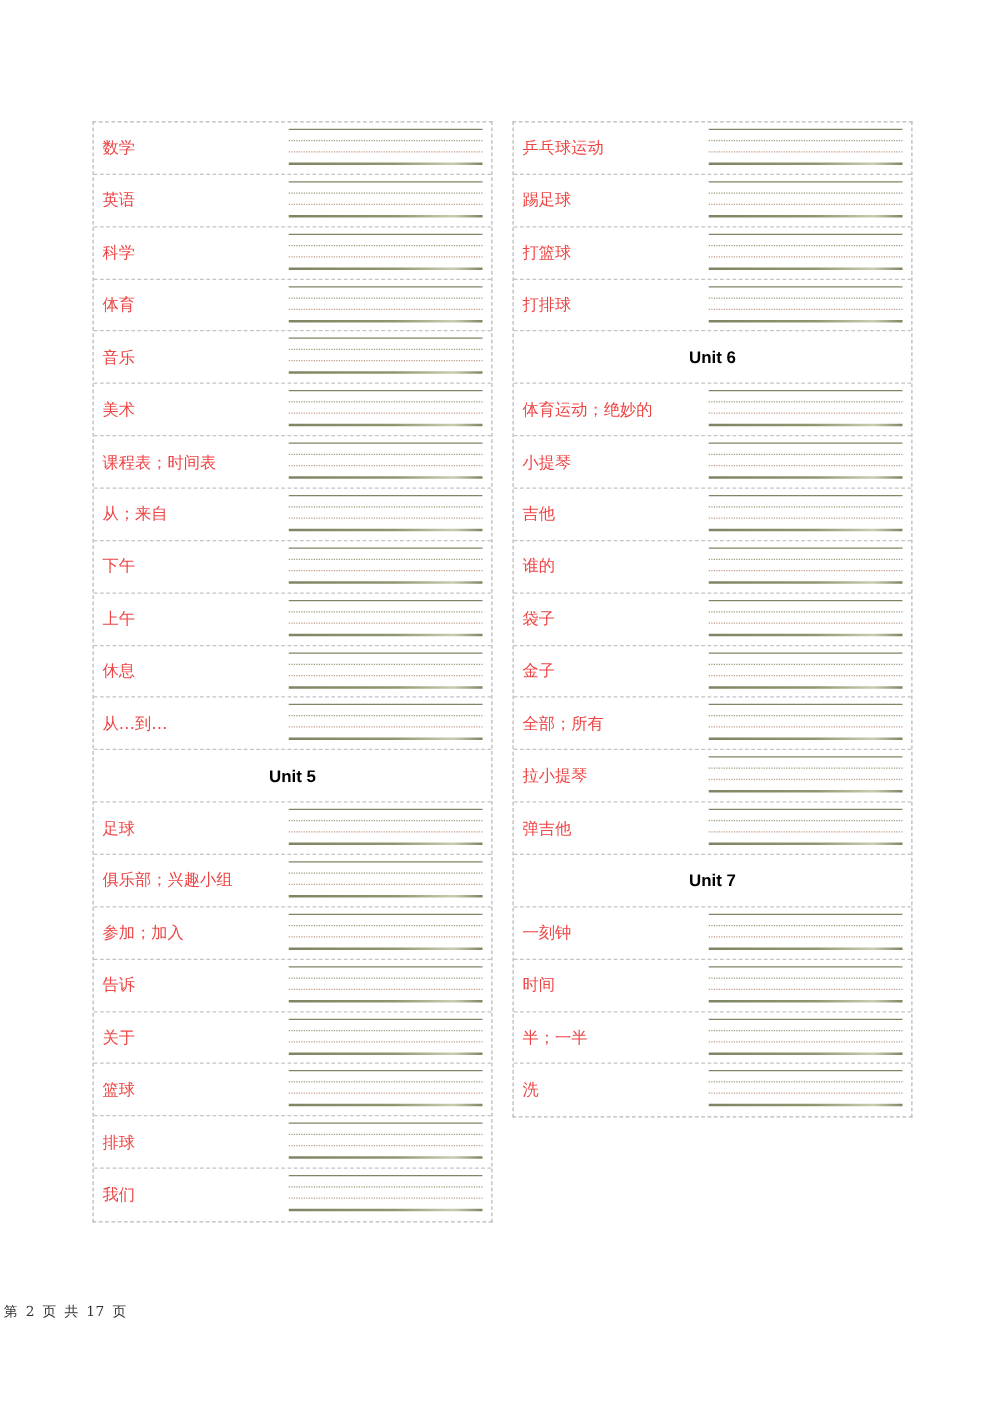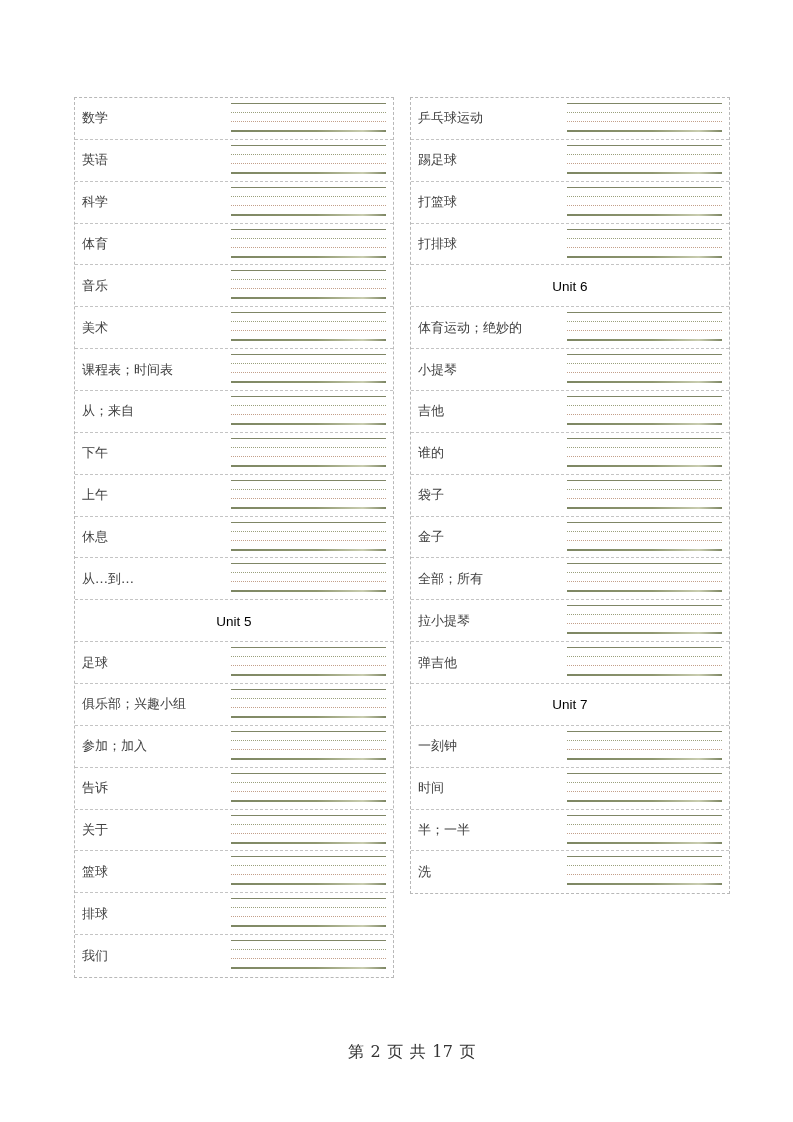--- a/index.html
+++ b/index.html
@@ -27,27 +27,27 @@
       border-bottom: 1px dashed #c4c4c4;
     }
     .row:last-child { border-bottom: none; }
     .row .label {
       position: absolute;
       left: 7px;
       top: 50%;
       transform: translateY(-50%);
       font-size: 13px;
       white-space: nowrap;
-      color: #404040;
+      color: #ef4444;
     }
     .row.unit .label {
       left: 0; right: 0;
       text-align: center;
       font-family: "Liberation Sans", sans-serif;
-      font-weight: normal;
+      font-weight: bold;
       font-size: 13.5px;
       color: #000;
     }
     .guide {
       position: absolute;
       left: 156px;
       width: 155px;
       top: 5px;
       height: 29px;
     }
@@ -60,26 +60,24 @@
     .guide .l2 { top: 9px; border-top: 1px dotted #9aa07c; }
     .guide .l3 { top: 18px; border-top: 1px dotted #c3a08a; }
     .guide .l4 {
       top: 27px; height: 2px;
       background: linear-gradient(to right, #7d8663 0%, #8f9770 55%, #c9cdb0 85%, #7d8663 100%);
     }
     .footer {
       position: absolute;
       top: 1042px;
       left: 0; right: 0;
-      text-align: center;
       font-family: "DejaVu Serif", "Liberation Serif", serif;
-      font-size: 16px;
+      font-size: 11px;
       color: #333;
       letter-spacing: 0.5px;
-      margin-left: 31px;
     }
     .footer span { margin: 0 3px; }
   </style>
 </head>
 <body>
 
 <div class="col left" id="col-left">
     <div class="row">
       <span class="label">数学</span>
       <div class="guide">

